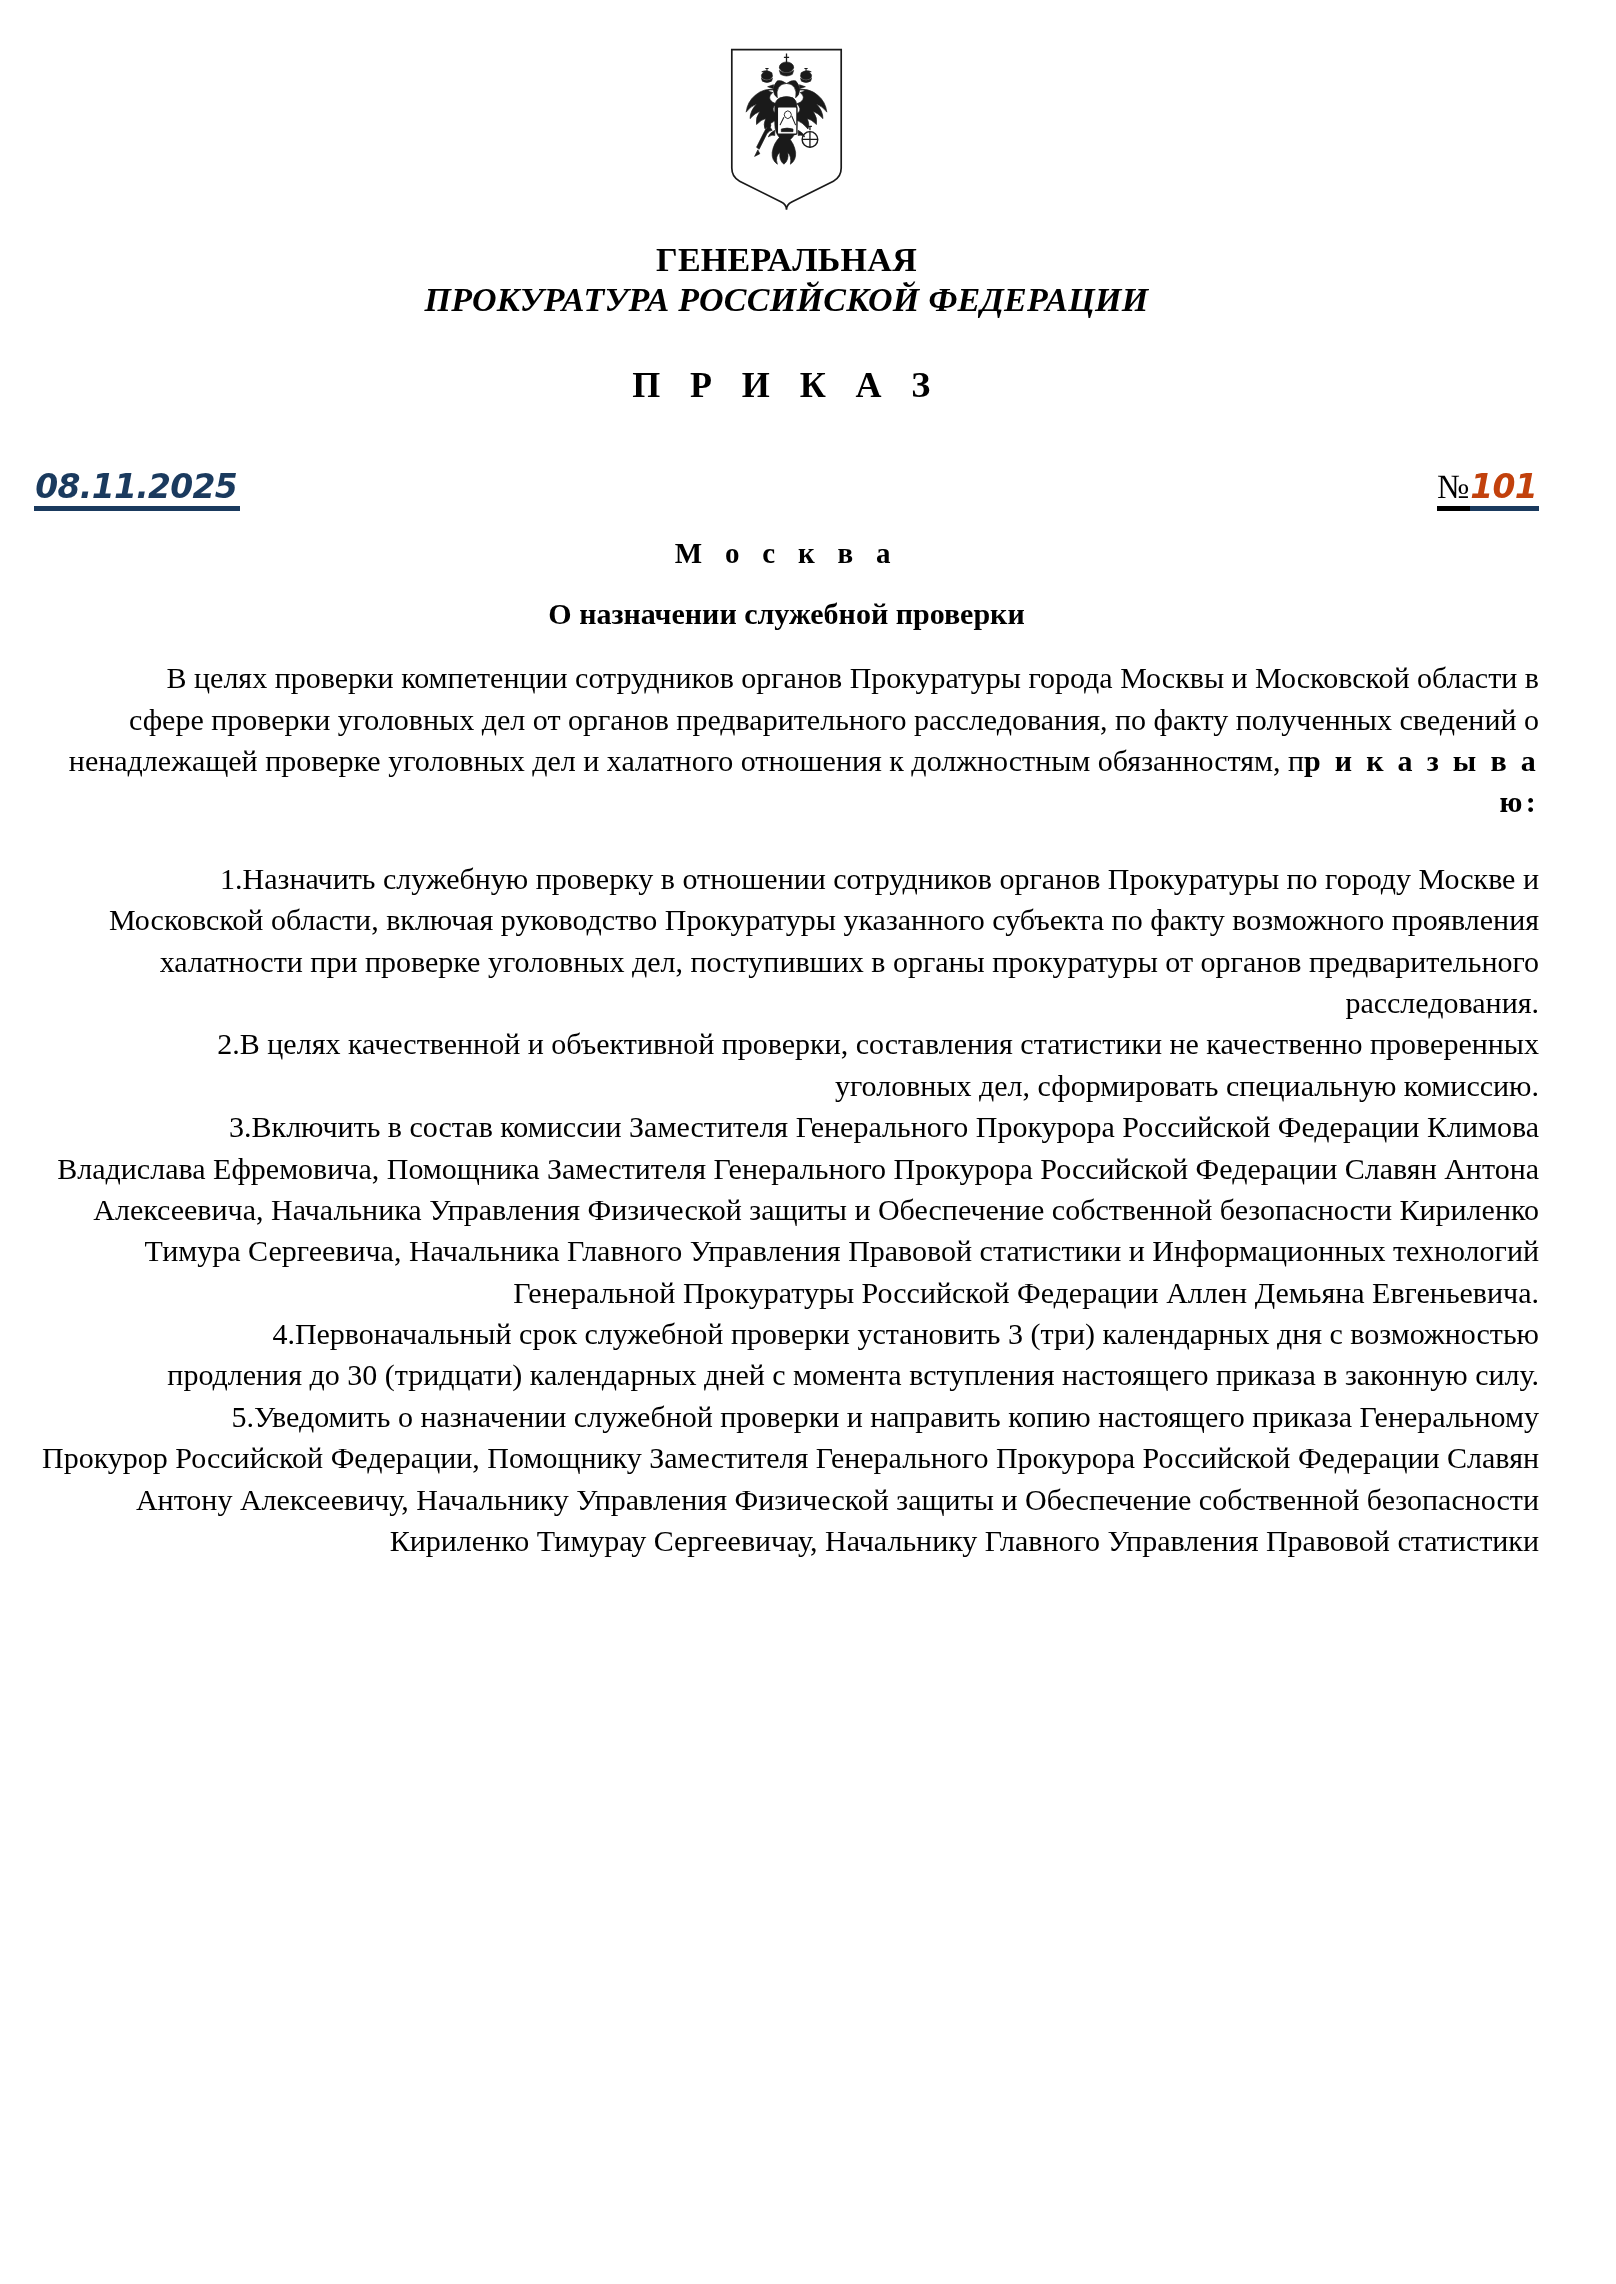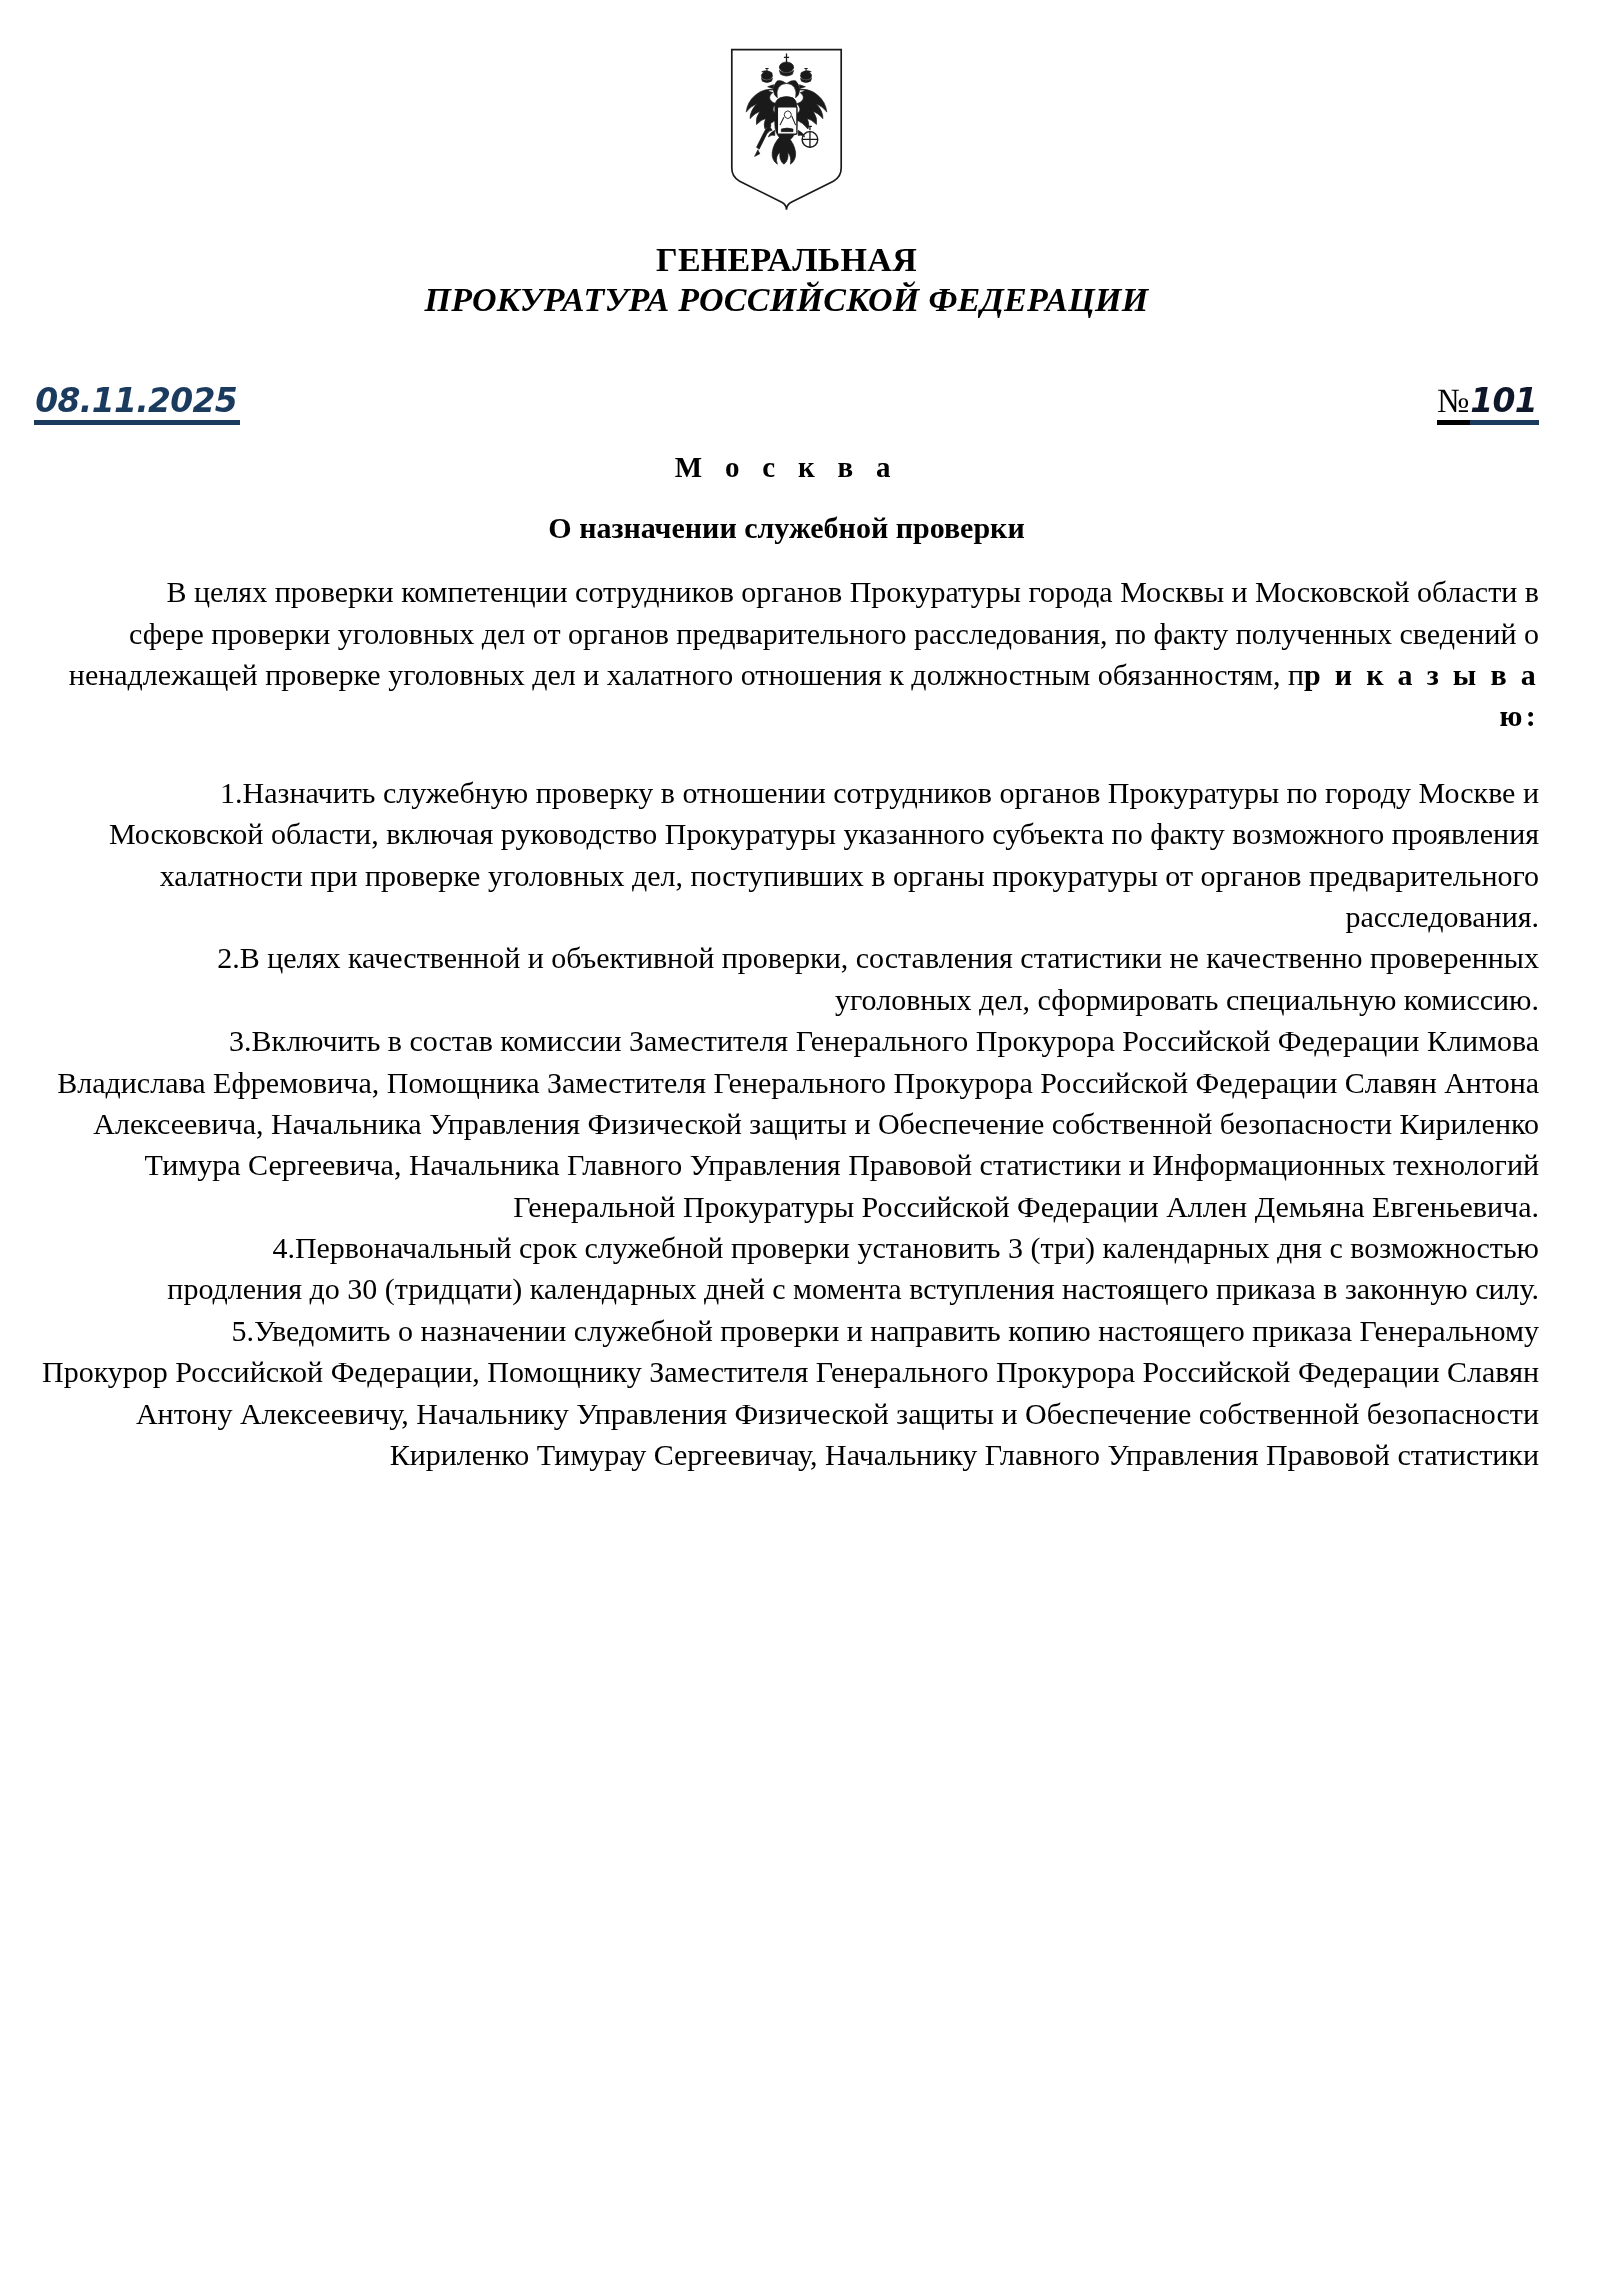--- a/index.html
+++ b/index.html
@@ -90,21 +90,21 @@
     font-size: 34px;
     color: #000000;
     border-bottom: 5.9px solid #000000;
     padding-bottom: 1.3px;
   }
   .meta-num .num-value {
     font-family: "DejaVu Sans", sans-serif;
     font-style: italic;
     font-weight: bold;
     font-size: 33px;
-    color: #0f172a;
+    color: #c2410c;
     border-bottom: 5.9px solid #1a3a5e;
     padding: 0 2px 1.3px 0.7px;
     letter-spacing: -0.7px;
   }
 
   
   .city {
     margin-top: 26px;
     text-align: center;
     font-weight: bold;
@@ -213,20 +213,21 @@
         <path d="M106 128 q8 4 10 10 q-6 -4 -10 -2 z"></path>
       </g>
     </svg>
   </div>
 
   <div class="org-header">
     <span class="line1">ГЕНЕРАЛЬНАЯ</span>
     <span class="line2">ПРОКУРАТУРА РОССИЙСКОЙ ФЕДЕРАЦИИ</span>
   </div>
 
+  <div class="doc-kind">П Р И К А З</div>
 
   <div class="meta-row">
     <span class="meta-date">08.11.2025</span>
     <span class="meta-num">
       <span class="num-sign">№</span>
         <span class="num-value">101</span>
     </span>
   </div>
 
   <div class="city">М о с к в а</div>

